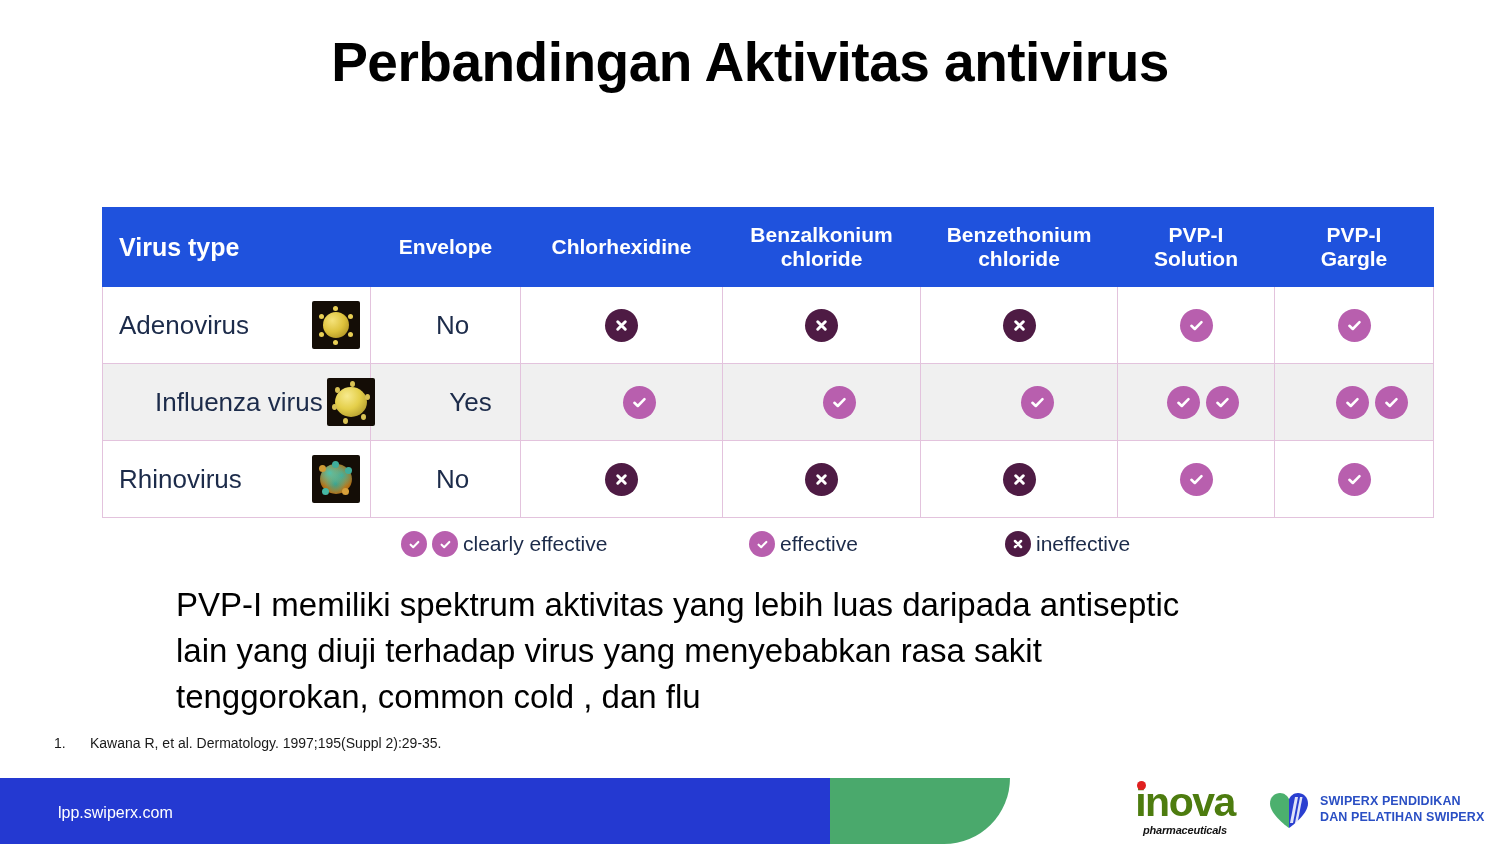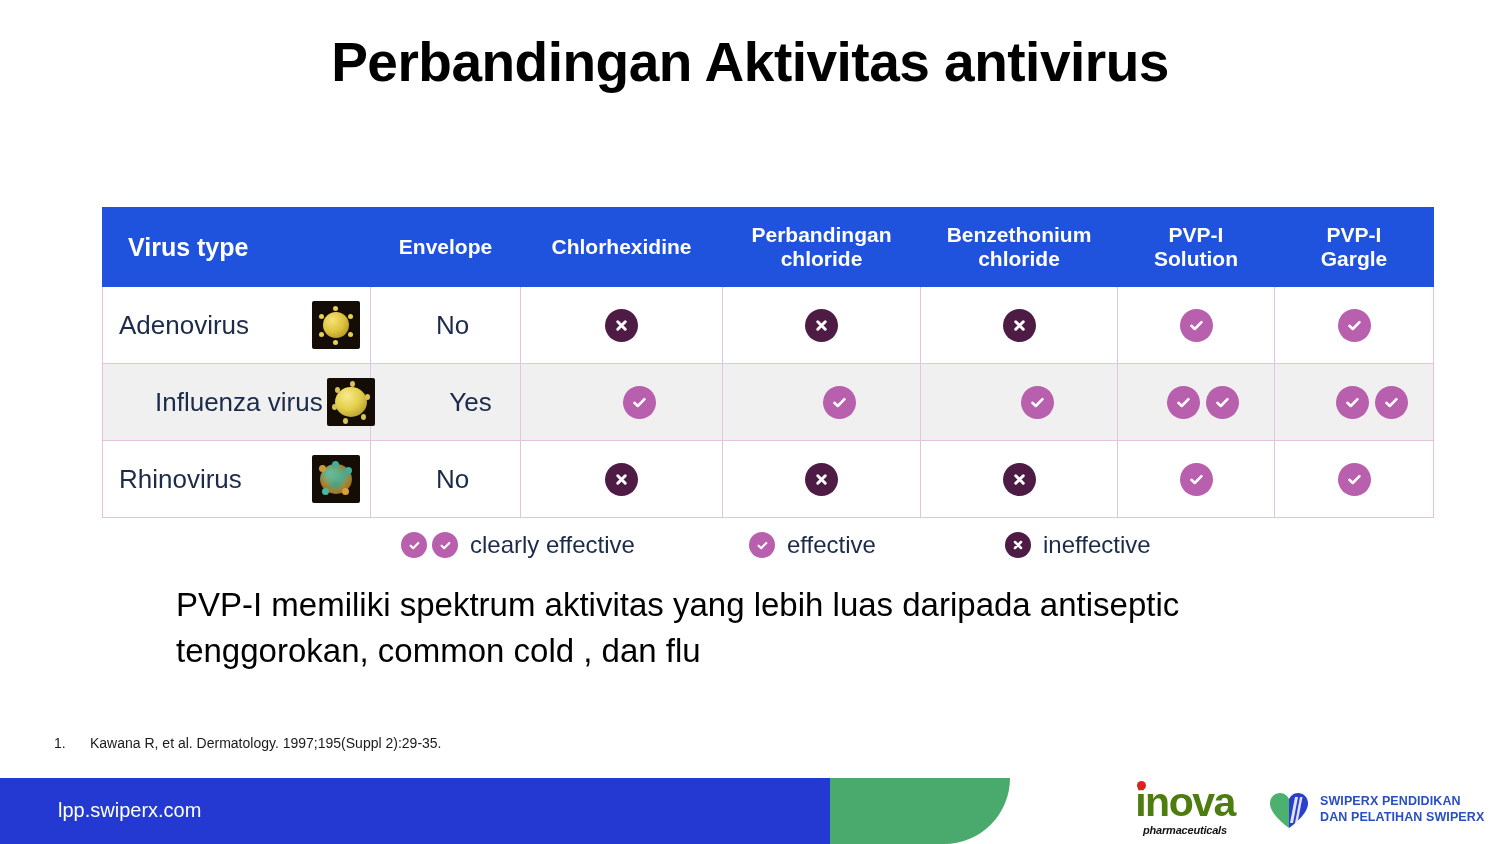--- a/index.html
+++ b/index.html
@@ -53,21 +53,21 @@
     font-size: 21px;
     font-weight: bold;
     text-align: center;
     height: 78px;
     line-height: 1.15;
     border-color: #1f52dd;
     padding: 0 4px;
   }
   table.cmp thead th.th-virus {
     text-align: left;
-    padding-left: 25px;
+    padding-left: 16px;
     font-size: 25px;
   }
   table.cmp tbody tr { height: 76px; text-align: center; }
   table.cmp tbody tr.alt td { background: #f0f0f0; }
   table.cmp tbody tr td { background: #ffffff; }
   table.cmp tbody tr.alt td { background: #f0f0f0; padding-left: 36px; }
 
   .virus-cell {
     display: flex;
     align-items: center;
@@ -174,23 +174,22 @@
   }
   .legend-item {
     position: absolute;
     display: flex;
     align-items: center;
     gap: 5px;
     top: 0;
   }
   .legend-item .icon { width: 26px; height: 26px; flex: 0 0 26px; }
   .legend-label {
-    font-size: 24px;
+    font-size: 21px;
     color: #1c2b4a;
-    margin-left: 7px;
     white-space: nowrap;
   }
   .legend-1 { left: 299px; }
   .legend-2 { left: 647px; }
   .legend-3 { left: 903px; }
 
   
   .body-text {
     position: absolute;
     left: 176px;
@@ -237,21 +236,21 @@
     bottom: 0;
     width: 180px;
     height: 66px;
     background: #4aa96c;
     border-bottom-right-radius: 130px;
   }
   .footer-url {
     position: absolute;
     left: 58px;
     bottom: 22px;
-    font-size: 20px;
+    font-size: 16px;
     color: #ffffff;
     z-index: 3;
   }
 
   
   .logo-inova {
     position: absolute;
     left: 1117px;
     bottom: 8px;
     width: 136px;
@@ -329,21 +328,21 @@
         <th class="th-virus">
           <span>Virus type</span>
         </th>
         <th>
           <span>Envelope</span>
         </th>
         <th>
           <span>Chlorhexidine</span>
         </th>
         <th>
-          <span>Perbandingan</span><br>
+          <span>Benzalkonium</span><br>
           <span>chloride</span>
         </th>
         <th>
           <span>Benzethonium</span><br>
           <span>chloride</span>
         </th>
         <th>
           <span>PVP-I</span><br>
           <span>Solution</span>
         </th>
@@ -589,20 +588,21 @@
       <svg width="12" height="12" viewBox="0 0 16 16">
           <path d="M4 4 L12 12 M12 4 L4 12" stroke="#fff" stroke-width="3.4" stroke-linecap="round"></path>
         </svg>
     </span>
     <span class="legend-label">ineffective</span>
   </div>
 </div>
 
 <div class="body-text">
   <div>PVP-I memiliki spektrum aktivitas yang lebih luas daripada antiseptic</div>
+  <div>lain yang diuji terhadap virus yang menyebabkan rasa sakit</div>
   <div>tenggorokan, common cold , dan flu</div>
 </div>
 
 <div class="citation">
   <span class="num">1.</span>
   <span>Kawana R, et al. Dermatology. 1997;195(Suppl 2):29-35.</span>
 </div>
 
 <div class="footer">
   <div class="footer-bar"></div>

